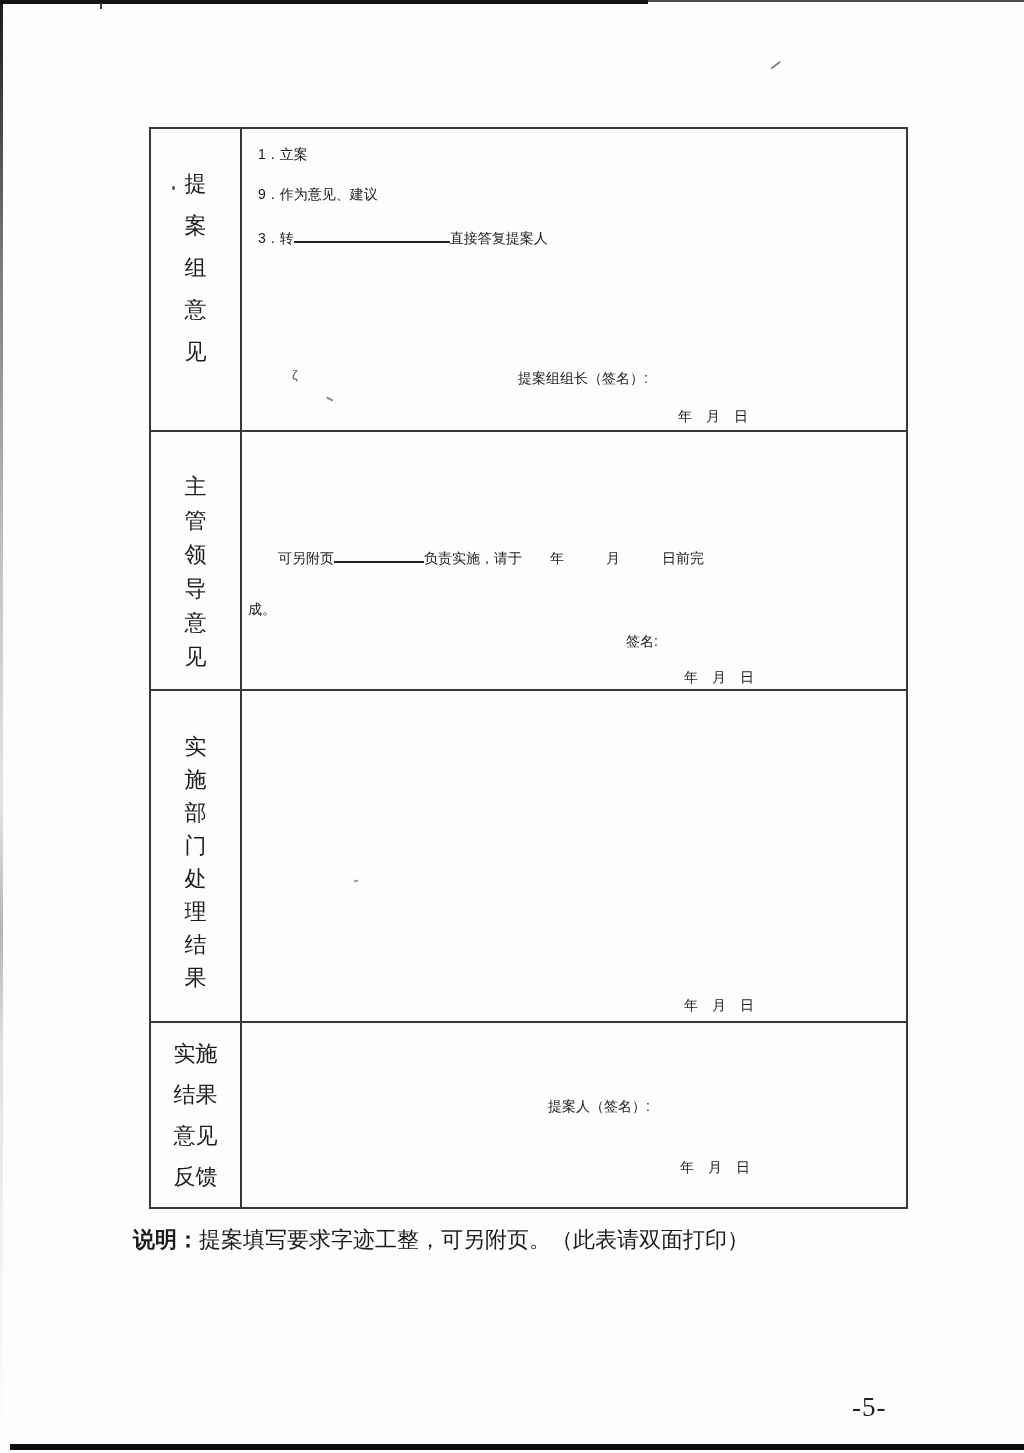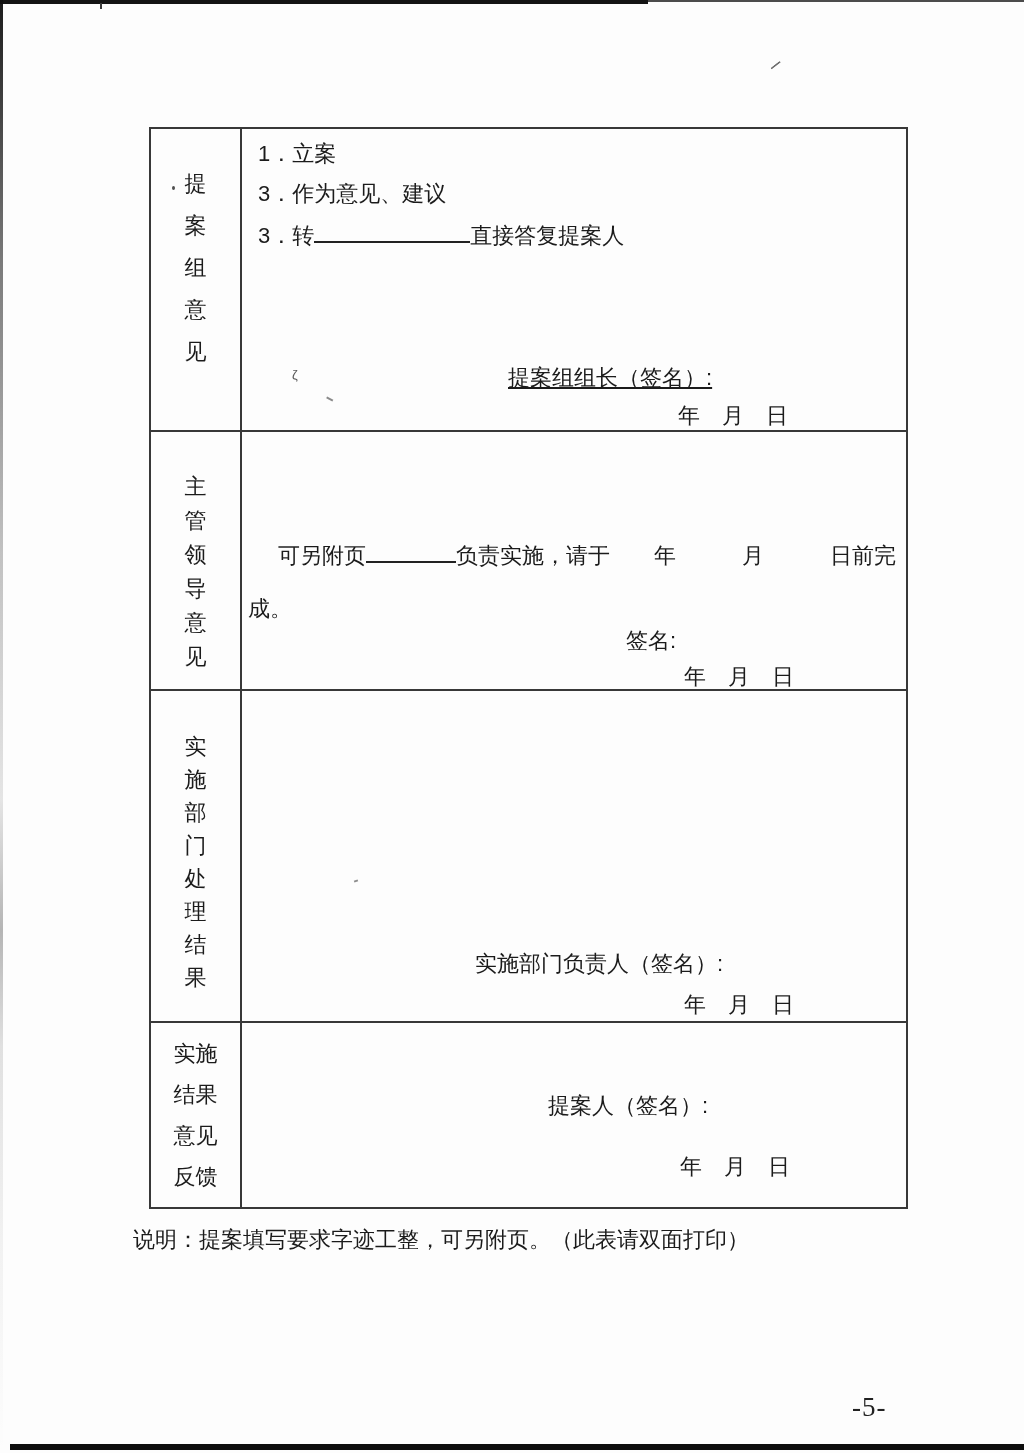--- a/index.html
+++ b/index.html
@@ -51,40 +51,40 @@
     display:flex;flex-direction:column;
     align-items:center;justify-content:center;
     font-size:22px;line-height:24px;
     flex-shrink:0;
   }
   .hcell span{display:block;}
   .h1{gap:18px;padding-bottom:24px;}
   .h2{gap:10px;padding-top:22px;}
   .h3{gap:9px;padding-top:12px;}
   .h4{gap:17px;text-align:right;}
-  .ccell{position:relative;flex:1;font-size:22px;}
+  .ccell{position:relative;flex:1;font-size:14px;}
   .options{position:absolute;left:16px;top:12px;}
   .option{height:40px;line-height:26px;white-space:nowrap;}
   .blank{display:inline-block;border-bottom:2px solid #222;height:20px;vertical-align:baseline;}
   .blank-long{width:156px;}
   .blank-short{width:90px;}
   .abs{position:absolute;white-space:nowrap;line-height:26px;}
-  .sig1{left:266px;top:236px;text-decoration:underline;}
+  .sig1{left:276px;top:236px;}
   .date1{left:436px;top:274px;}
   .body-l1{left:36px;top:109px;}
   .body-l2{left:6px;top:164px;}
   .sig2{left:384px;top:196px;}
   .date2{left:442px;top:232px;}
   .sig3{left:233px;top:260px;}
   .date3{left:442px;top:301px;}
   .sig4{left:306px;top:70px;}
   .date4{left:438px;top:131px;}
   
   .note{position:absolute;left:133px;top:1226px;font-size:22px;line-height:28px;white-space:nowrap;}
-  .note-label{font-weight:400;margin-top:40px;}
+  .note-label{font-weight:700;margin-top:40px;}
   .page-number{
     position:absolute;left:852px;top:1392px;
     font-family:"Liberation Serif", serif;
     font-size:27px;color:#222;letter-spacing:1px;
   }
 </style>
 </head>
 <body>
 
 <div class="page">
@@ -106,21 +106,21 @@
       <div class="hcell h1">
         <span>提</span>
         <span>案</span>
         <span>组</span>
         <span>意</span>
         <span>见</span>
       </div>
       <div class="ccell">
         <div class="options">
           <div class="option">1．立案</div>
-          <div class="option">3．作为意见、建议</div>
+          <div class="option">9．作为意见、建议</div>
           <div class="option"><span>3．转</span><span class="blank blank-long"></span><span>直接答复提案人</span></div>
         </div>
         <div class="abs sig1">提案组组长（签名）:</div>
         <div class="abs date1">年　月　日</div>
       </div>
     </div>
 
     <div class="frow row2">
       <div class="hcell h2">
         <span>主</span>
@@ -143,21 +143,20 @@
         <span>实</span>
         <span>施</span>
         <span>部</span>
         <span>门</span>
         <span>处</span>
         <span>理</span>
         <span>结</span>
         <span>果</span>
       </div>
       <div class="ccell">
-        <div class="abs sig3">实施部门负责人（签名）:</div>
         <div class="abs date3">年　月　日</div>
       </div>
     </div>
 
     <div class="frow row4">
       <div class="hcell h4">
         <span>实施</span>
         <span>结果</span>
         <span>意见</span>
         <span>反馈</span>

